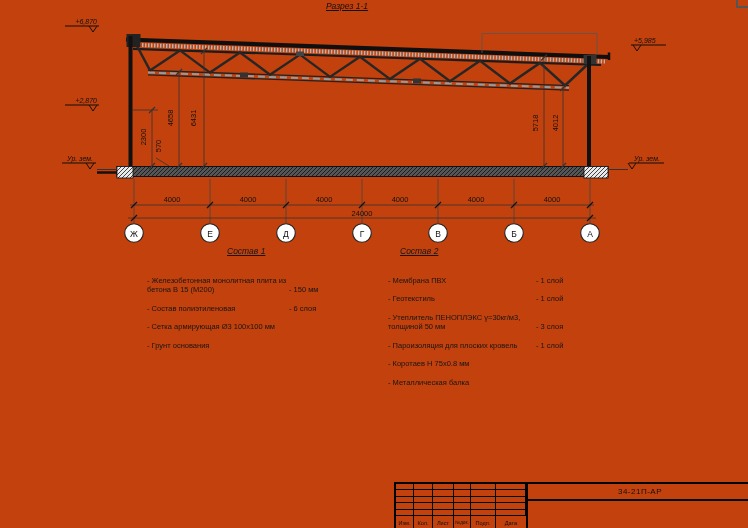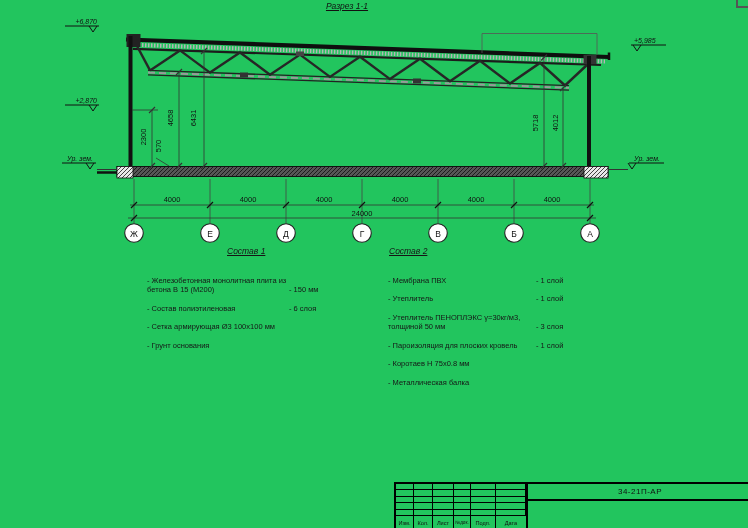--- a/index.html
+++ b/index.html
@@ -1,27 +1,27 @@
 <!DOCTYPE html>
 <html><head>
 <meta charset="utf-8">
 <style>
   html,body{margin:0;padding:0;background:#fff;}
-  #page{position:relative;width:748px;height:528px;background:#22c55e;overflow:hidden;
+  #page{position:relative;width:748px;height:528px;background:#c2410c;overflow:hidden;
         font-family:"Liberation Sans",sans-serif;color:#111;}
   svg text{font-family:"Liberation Sans",sans-serif;fill:#111;}
   .sec-title{position:absolute;left:300px;top:1px;width:94px;text-align:center;
              font-size:8.5px;font-style:italic;text-decoration:underline;}
   
   .sostav{position:absolute;top:247px;font-size:7.5px;line-height:9.5px;color:#161616;}
   #sostav1{left:147px;width:212px;}
   #sostav2{left:388px;width:196px;}
   .sostav-title{font-style:italic;text-decoration:underline;font-size:8.5px;margin-bottom:19px;}
   #sostav1 .sostav-title{margin-left:80px;}
-  #sostav2 .sostav-title{margin-left:1px;font-style:italic;}
+  #sostav2 .sostav-title{margin-left:12px;font-style:italic;}
   .item{display:flex;align-items:flex-end;margin-bottom:9px;}
   #sostav1 .item .name{width:142px;}
   #sostav2 .item .name{width:148px;}
   .item .val{width:44px;white-space:nowrap;}
   .gap-top{margin-top:6px;}
   
   .frame-corner{position:absolute;left:736px;top:0;width:12px;height:6px;
                 border-left:2px solid #555;border-bottom:2px solid #555;}
   
   .stamp{position:absolute;left:394px;top:438px;width:354px;height:90px;
@@ -215,21 +215,21 @@
       </div>
   </div>
 
   <div id="sostav2" class="sostav">
     <div class="sostav-title">Состав 2</div>
     <div class="item">
         <span class="name">- Мембрана ПВХ</span>
         <span class="val">- 1 слой</span>
       </div>
     <div class="item">
-        <span class="name">- Утеплитель</span>
+        <span class="name">- Геотекстиль</span>
         <span class="val">- 1 слой</span>
       </div>
     <div class="item">
         <span class="name">- Утеплитель ПЕНОПЛЭКС γ=30кг/м3, толщиной 50 мм</span>
         <span class="val">- 3 слоя</span>
       </div>
     <div class="item">
         <span class="name">- Пароизоляция для плоских кровель</span>
         <span class="val">- 1 слой</span>
       </div>

